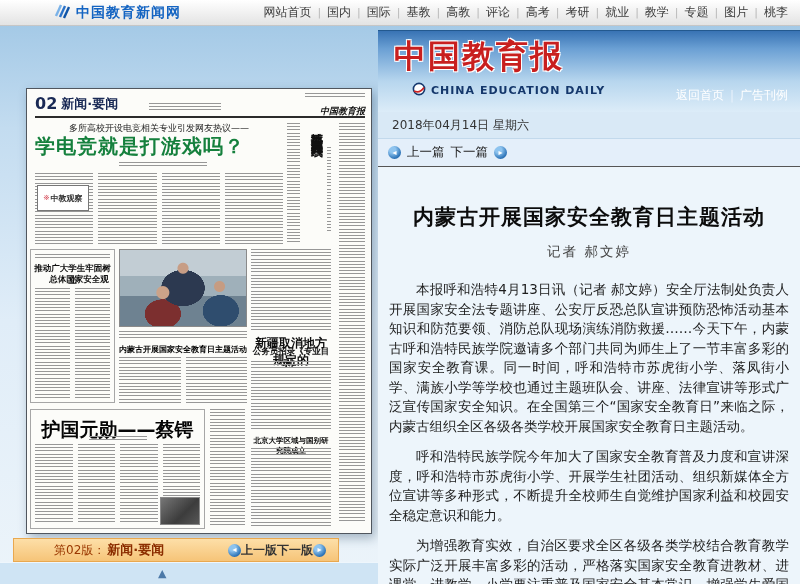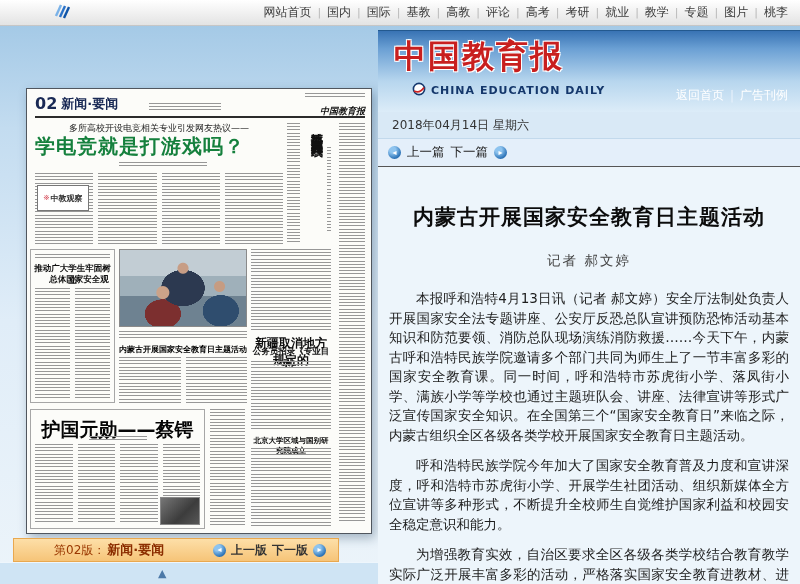--- a/index.html
+++ b/index.html
@@ -41,21 +41,21 @@
   .blue-ico{width:13px;height:13px;border-radius:50%;flex:0 0 13px;
       background:radial-gradient(circle at 35% 30%,#8ec4ef 0 25%,#2d74b8 70%,#1b5496);
       display:inline-flex;align-items:center;justify-content:center;color:#fff;font-size:8px;
       line-height:1;cursor:pointer}
   .ico-left::before{content:"◂"}
   .ico-right::before{content:"▸"}
 
   .artpanel{position:absolute;left:378px;top:167px;width:422px;height:417px;background:#edf5fb;
       padding:36px 11px 0 11px}
   .art-title{text-align:center;font-size:21px;font-weight:bold;color:#0c0c0c;letter-spacing:1px}
-  .art-byline{text-align:center;font-size:13.5px;color:#444;margin-top:21px;letter-spacing:2px}
+  .art-byline{text-align:center;font-size:13.5px;color:#444;margin-top:12px;letter-spacing:2px}
   .art-body p{margin-top:11px;font-size:13.5px;line-height:19.5px;color:#1d1d1d;
       text-align:justify;text-indent:2em}
   .art-body p:first-child{margin-top:19px}
 
   
   .paper{position:absolute;left:26px;top:88px;width:346px;height:446px;background:#fcfcf9;
       border:1px solid #50565e;box-shadow:3px 4px 10px rgba(30,60,90,.35);cursor:pointer}
   .paper > *{position:absolute}
   .st{background:repeating-linear-gradient(180deg,#979797 0,#979797 1px,transparent 1px,transparent 3.2px)}
   .cols{display:flex;gap:5px}
@@ -117,41 +117,42 @@
   .pp-cold-mid{left:224px;top:272px;width:80px;height:70px}
   .pp-h-bd{left:224px;top:347px;width:80px;text-align:center;font-size:7.5px;font-weight:bold;color:#0e0e0e}
   .pp-cold-bot{left:224px;top:359px;width:80px;height:78px}
 
   
   .pagebar{position:absolute;left:13px;top:538px;width:326px;height:24px;
       background:linear-gradient(#fddfa8,#f6c478);border:1px solid #e9a84f;
       display:flex;align-items:center;justify-content:space-between;padding:0 12px 0 40px}
   .pb-left{font-size:12px;color:#9a3800;display:flex;align-items:baseline}
   .pb-sec{font-size:13px;font-weight:bold;color:#8c2e00;margin-left:2px}
-  .pb-right{display:flex;align-items:center;gap:5px;font-size:12px;font-weight:bold;color:#333}
+  .pb-right{display:flex;align-items:center;font-size:12px;font-weight:bold;color:#333}
   .pb-right .navlbl{cursor:pointer}
 
   .footbar{position:absolute;left:0;top:562px;width:378px;height:22px;background:#cfe4f4;
       border-top:1px solid #eef6fc}
   .ft-up{position:absolute;left:158px;top:4px;color:#4c79a8;font-size:11px;cursor:pointer}
 </style>
 </head>
 <body>
 
 <div id="stage">
 
   <div class="topnav">
     <div class="brand">
       <span>
         <svg width="18" height="16" viewBox="0 0 18 16">
           <path d="M4 13 L9 2" stroke="#7ab2e8" stroke-width="2.4" fill="none"></path>
           <path d="M8 14 L13 3" stroke="#2a72c8" stroke-width="2.4" fill="none"></path>
           <path d="M12 15 L17 4" stroke="#1055a8" stroke-width="2.4" fill="none"></path>
         </svg>
       </span>
+      <span class="brand-name">中国教育新闻网</span>
     </div>
     <div class="nav-list">
       <span class="nav-item">网站首页</span>
       <span class="nav-sep">|</span>
       <span class="nav-item">国内</span>
       <span class="nav-sep">|</span>
       <span class="nav-item">国际</span>
       <span class="nav-sep">|</span>
       <span class="nav-item">基教</span>
       <span class="nav-sep">|</span>

